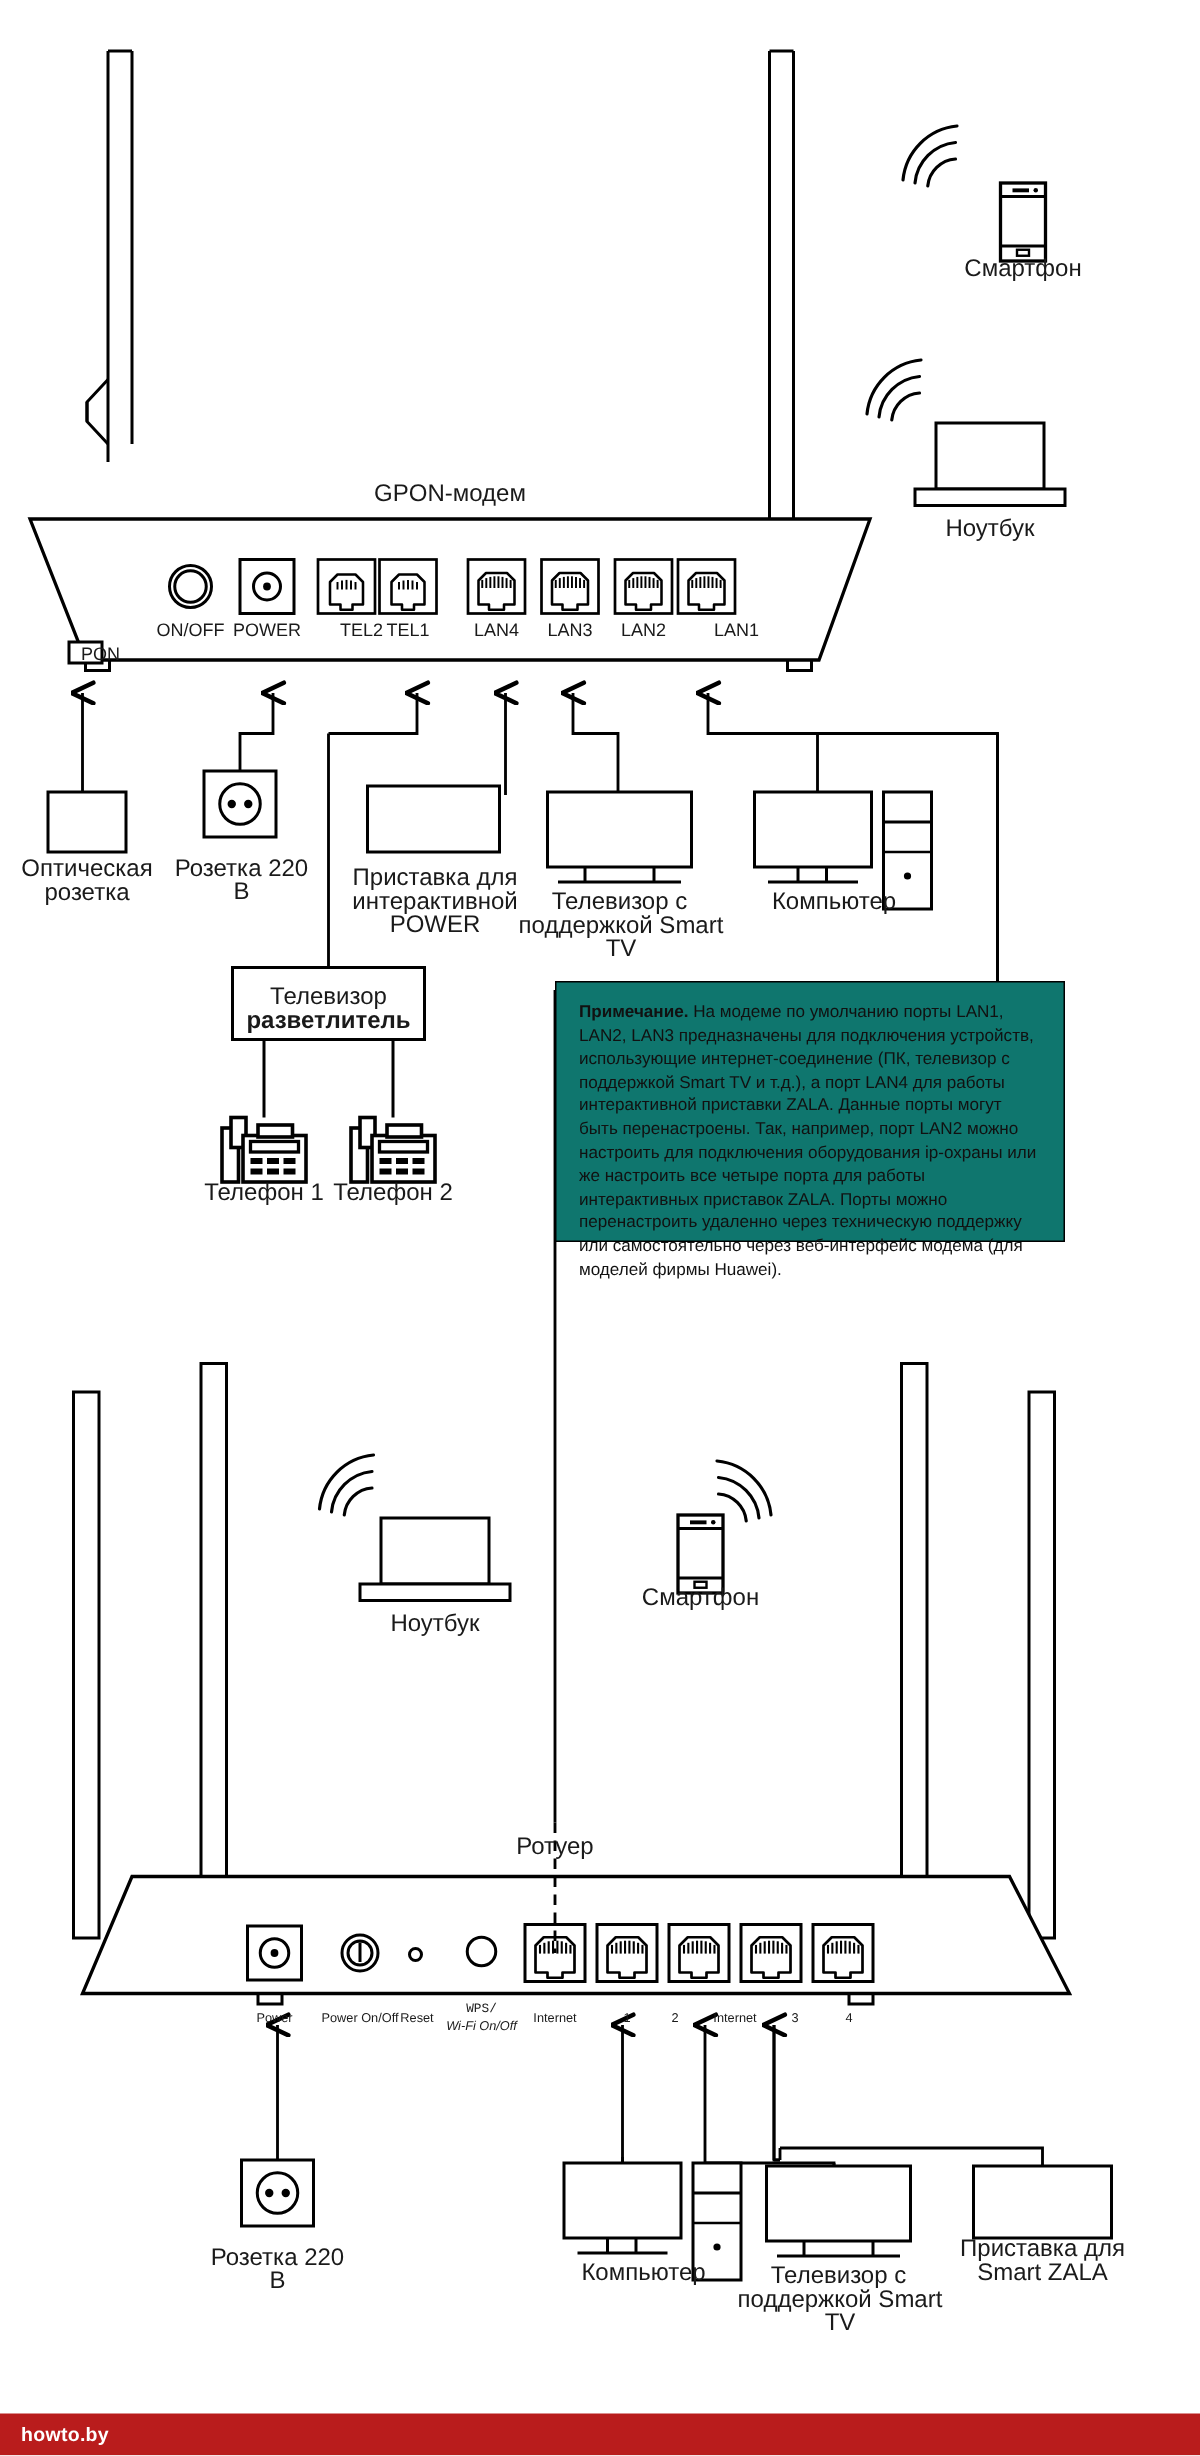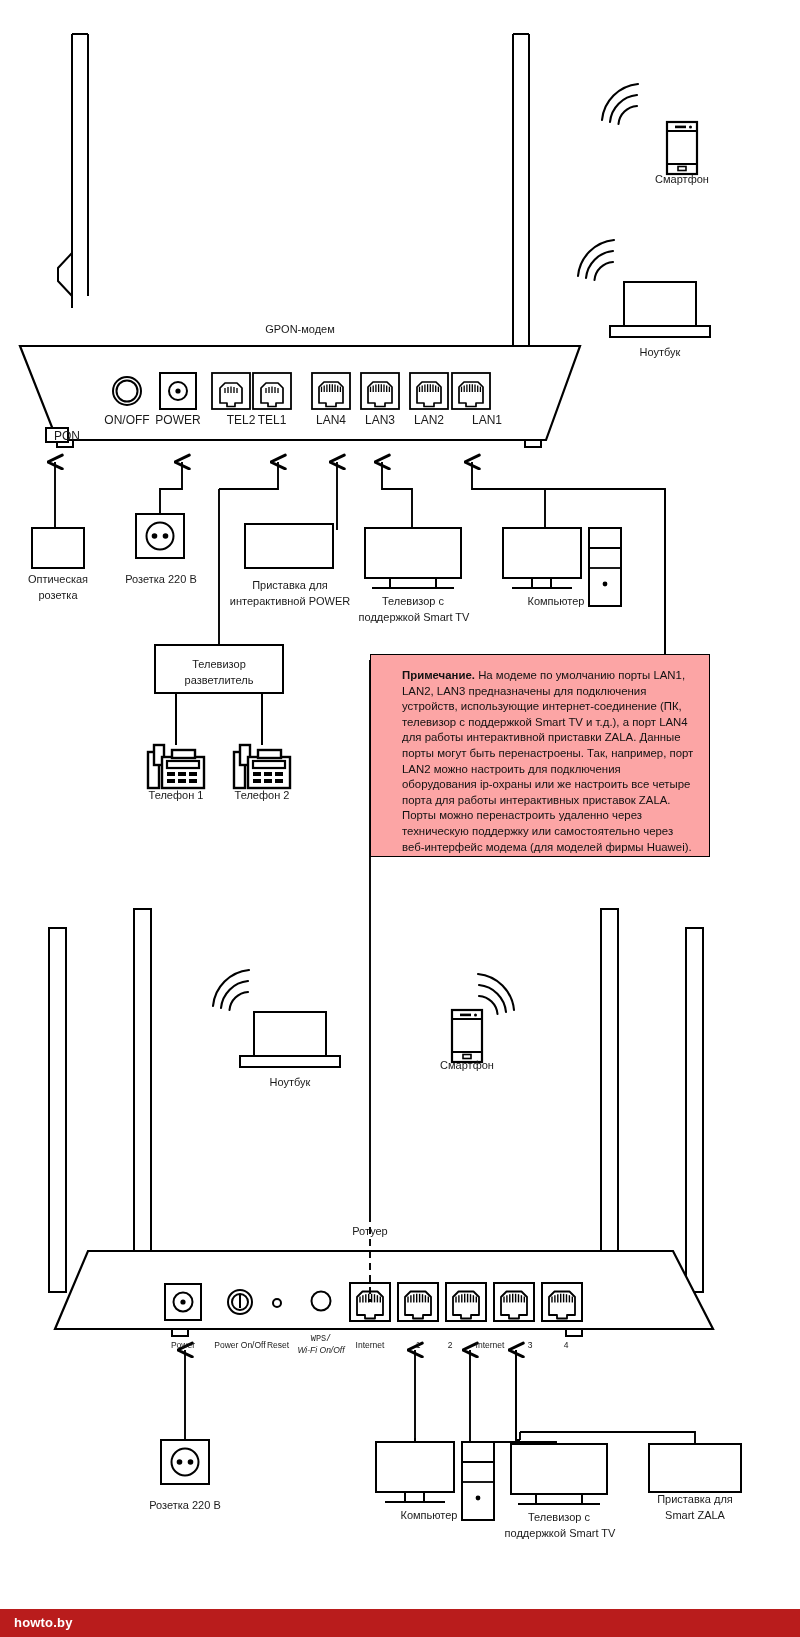--- a/index.html
+++ b/index.html
@@ -1,22 +1,22 @@
 <!DOCTYPE html>
 <html><head>
 <meta charset="utf-8">
 <style>
   html,body{margin:0;padding:0;background:#ffffff;}
   body{font-family:"Liberation Sans","DejaVu Sans",sans-serif;color:#000;}
   #page{position:relative;width:800px;height:1637px;overflow:hidden;background:#fff;}
   #page svg{position:absolute;left:0;top:0;width:800px;height:1637px;}
-  .lbl{position:absolute;text-align:center;font-size:11px;line-height:15px;color:#1a1a1a;}
+  .lbl{position:absolute;text-align:center;font-size:16px;line-height:15px;color:#1a1a1a;}
   .lbl.sm{font-size:12px;line-height:12px;}
   .lbl.xs{font-size:8.5px;line-height:10px;}
-  .note-box{position:absolute;left:370px;top:654px;width:340px;height:203px;border:1.6px solid #000;background:#fca5a5;box-sizing:border-box;padding-left:16px;}
+  .note-box{position:absolute;left:370px;top:654px;width:340px;height:174px;border:1.6px solid #000;background:#0f766e;box-sizing:border-box;}
   .note-inner{padding:13px 15px 10px 15px;font-size:11.4px;line-height:15.6px;color:#111;text-align:left;}
   .note-inner b{font-weight:bold;}
   .footer{position:absolute;left:0;top:1609px;width:800px;height:28px;background:#b91c1c;}
   .footer span{position:absolute;left:14px;top:6px;color:#fff;font-size:13px;font-weight:bold;letter-spacing:.2px;}
 </style>
 </head>
 <body>
 
 <div id="page">
 
@@ -287,36 +287,36 @@
 <div class="lbl" style="left:200px;top:322px;width:200px;">GPON-модем</div>
 <div class="lbl sm" style="left:54px;top:430px;width:60px;text-align:left;">PON</div>
 
 <div class="lbl sm" style="left:97px;top:414px;width:60px;">ON/OFF</div>
 <div class="lbl sm" style="left:148px;top:414px;width:60px;">POWER</div>
 <div class="lbl sm" style="left:211px;top:414px;width:60px;">TEL2</div>
 <div class="lbl sm" style="left:242px;top:414px;width:60px;">TEL1</div>
 <div class="lbl sm" style="left:301px;top:414px;width:60px;">LAN4</div>
 <div class="lbl sm" style="left:350px;top:414px;width:60px;">LAN3</div>
 <div class="lbl sm" style="left:399px;top:414px;width:60px;">LAN2</div>
-<div class="lbl sm" style="left:457px;top:414px;width:60px;">LAN1</div>
+<div class="lbl sm" style="left:441px;top:414px;width:60px;padding-left:20px;">LAN1</div>
 
 <div class="lbl" style="left:622px;top:172px;width:120px;">Смартфон</div>
 <div class="lbl" style="left:600px;top:345px;width:120px;">Ноутбук</div>
 
 <div class="lbl" style="left:8px;top:572px;width:100px;">Оптическая</div>
 <div class="lbl" style="left:8px;top:588px;width:100px;">розетка</div>
 <div class="lbl" style="left:110px;top:572px;width:102px;">Розетка 220 В</div>
 <div class="lbl" style="left:226px;top:578px;width:128px;">Приставка для</div>
 <div class="lbl" style="left:218px;top:594px;width:144px;">интерактивной POWER</div>
 <div class="lbl" style="left:348px;top:594px;width:130px;">Телевизор с</div>
 <div class="lbl" style="left:344px;top:610px;width:140px;">поддержкой Smart TV</div>
 <div class="lbl" style="left:500px;top:594px;width:112px;">Компьютер</div>
 
 <div class="lbl" style="left:155px;top:657px;width:128px;">Телевизор</div>
-<div class="lbl" style="left:155px;top:673px;width:128px;">разветлитель</div>
+<div class="lbl" style="left:155px;top:673px;width:128px;font-weight:bold;">разветлитель</div>
 <div class="lbl" style="left:120px;top:788px;width:112px;">Телефон 1</div>
 <div class="lbl" style="left:206px;top:788px;width:112px;">Телефон 2</div>
 
 <div class="note-box">
   <div class="note-inner"><b>Примечание.</b><span> На модеме по умолчанию порты LAN1, LAN2, LAN3 предназначены для подключения устройств, использующие интернет-соединение (ПК, телевизор с поддержкой Smart TV и т.д.), а порт LAN4 для работы интерактивной приставки ZALA. Данные порты могут быть перенастроены. Так, например, порт LAN2 можно настроить для подключения оборудования ip-охраны или же настроить все четыре порта для работы интерактивных приставок ZALA. Порты можно перенастроить удаленно через техническую поддержку или самостоятельно через веб-интерфейс модема (для моделей фирмы Huawei).</span></div>
 </div>
 
 <div class="lbl" style="left:230px;top:1075px;width:120px;">Ноутбук</div>
 <div class="lbl" style="left:407px;top:1058px;width:120px;">Смартфон</div>
 

